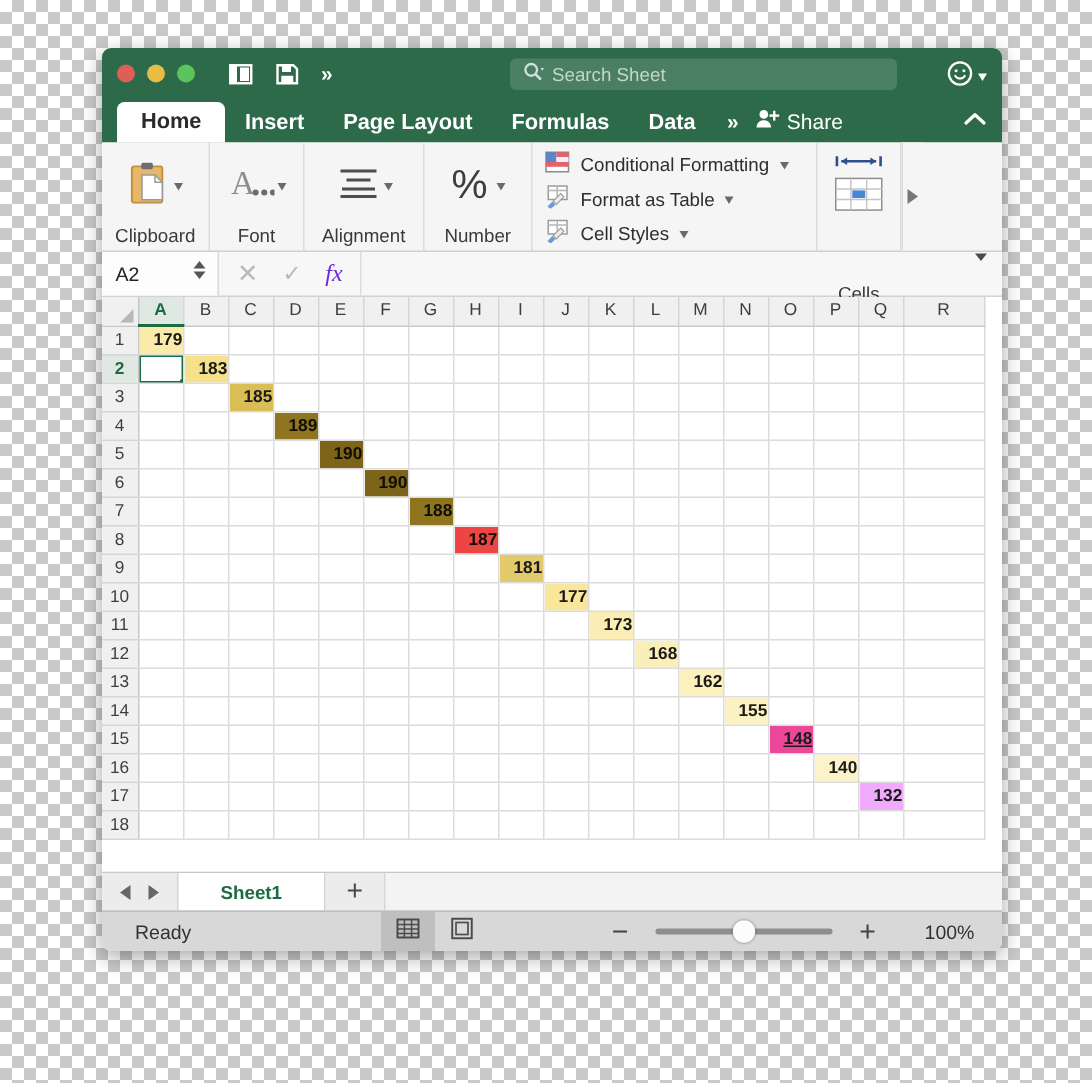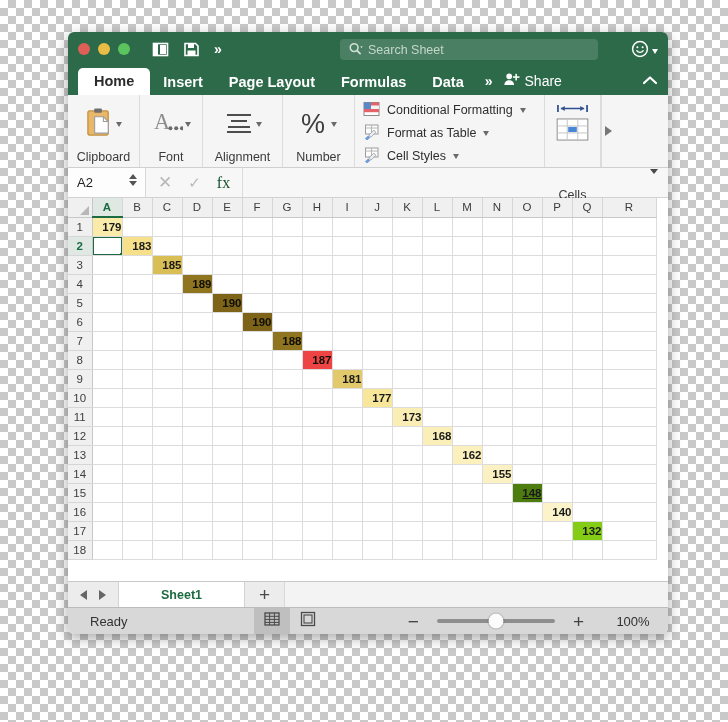--- a/index.html
+++ b/index.html
@@ -166,21 +166,21 @@
     border-right: 1px solid #d8d8d8;
     position: relative;
     background: #fdfdfd;
   }
   .namebox .spin { position:absolute; right:8px; top:6px; display:flex; flex-direction:column; gap:2px;}
   .tri-up { width:0;height:0;border-left:4px solid transparent;border-right:4px solid transparent;border-bottom:5px solid #555;}
   .tri-dn { width:0;height:0;border-left:4px solid transparent;border-right:4px solid transparent;border-top:5px solid #555;}
   .fb-icons { display:flex; align-items:center; gap:16px; padding: 0 12px; }
   .fb-x { color:#b9b9b9; font-size:17px; line-height:1; }
   .fb-check { color:#b9b9b9; font-size:15px; line-height:1; }
-  .fb-fx { color:#14532d; font-size:16px; font-family:"Liberation Serif", serif; }
+  .fb-fx { color:#6d28d9; font-size:16px; font-style:italic; font-family:"Liberation Serif", serif; }
   .fb-input {
     flex:1; height:100%; border:none; outline:none; background:transparent;
     border-left: 1px solid #dcdcdc;
     font-size: 13px; padding-left: 8px;
     font-family:"Liberation Sans", sans-serif;
   }
   .fb-caret { padding: 0 10px; }
 
   
   .gridwrap { flex: 1 1 auto; overflow: hidden; background:#fff; position:relative; }
@@ -245,21 +245,21 @@
     height: 26px; background: #ececec;
     border-top: 1px solid #c8c8c8;
     display:flex; align-items:stretch;
     flex: 0 0 auto;
   }
   .nav-arrows { display:flex; align-items:center; gap:12px; padding: 0 12px 0 12px;}
   .nav-left { width:0;height:0;border-top:5px solid transparent;border-bottom:5px solid transparent;border-right:7px solid #666;}
   .nav-right { width:0;height:0;border-top:5px solid transparent;border-bottom:5px solid transparent;border-left:7px solid #666;}
   .sheet-tab {
     background: #ffffff;
-    padding: 0 42px;
+    padding: 0 28px;
     display:flex; align-items:center;
     font-size: 12.5px; color:#1c6b42; font-weight:bold;
     border-left:1px solid #d3d3d3; border-right:1px solid #d3d3d3;
   }
   .add-sheet { display:flex; align-items:center; padding: 0 14px; font-size:19px; color:#4a4a4a; line-height:1;}
   .tabs-fill { flex:1; background:#f3f3f3; border-left:1px solid #d8d8d8;}
 
   
   .statusbar {
     height: 27px;
@@ -848,21 +848,21 @@
             <td class="cell"></td>
             <td class="cell"></td>
             <td class="cell"></td>
             <td class="cell"></td>
             <td class="cell"></td>
             <td class="cell"></td>
             <td class="cell"></td>
             <td class="cell"></td>
             <td class="cell"></td>
             <td class="cell"></td>
-            <td class="cell" style="background: #4d7c0f; color: rgb(26, 26, 26); text-decoration: underline;">148</td>
+            <td class="cell" style="background: #ec4899; color: rgb(26, 26, 26); text-decoration: underline;">148</td>
             <td class="cell"></td>
             <td class="cell"></td>
             <td class="cell wide"></td>
           </tr>
           <tr>
             <th class="rowhead">16</th>
             <td class="cell"></td>
             <td class="cell"></td>
             <td class="cell"></td>
             <td class="cell"></td>
@@ -892,21 +892,21 @@
             <td class="cell"></td>
             <td class="cell"></td>
             <td class="cell"></td>
             <td class="cell"></td>
             <td class="cell"></td>
             <td class="cell"></td>
             <td class="cell"></td>
             <td class="cell"></td>
             <td class="cell"></td>
             <td class="cell"></td>
-            <td class="cell" style="background: #84cc16; color: rgb(26, 26, 26);">132</td>
+            <td class="cell" style="background: #f0abfc; color: rgb(26, 26, 26);">132</td>
             <td class="cell wide"></td>
           </tr>
           <tr>
             <th class="rowhead">18</th>
             <td class="cell"></td>
             <td class="cell"></td>
             <td class="cell"></td>
             <td class="cell"></td>
             <td class="cell"></td>
             <td class="cell"></td>

